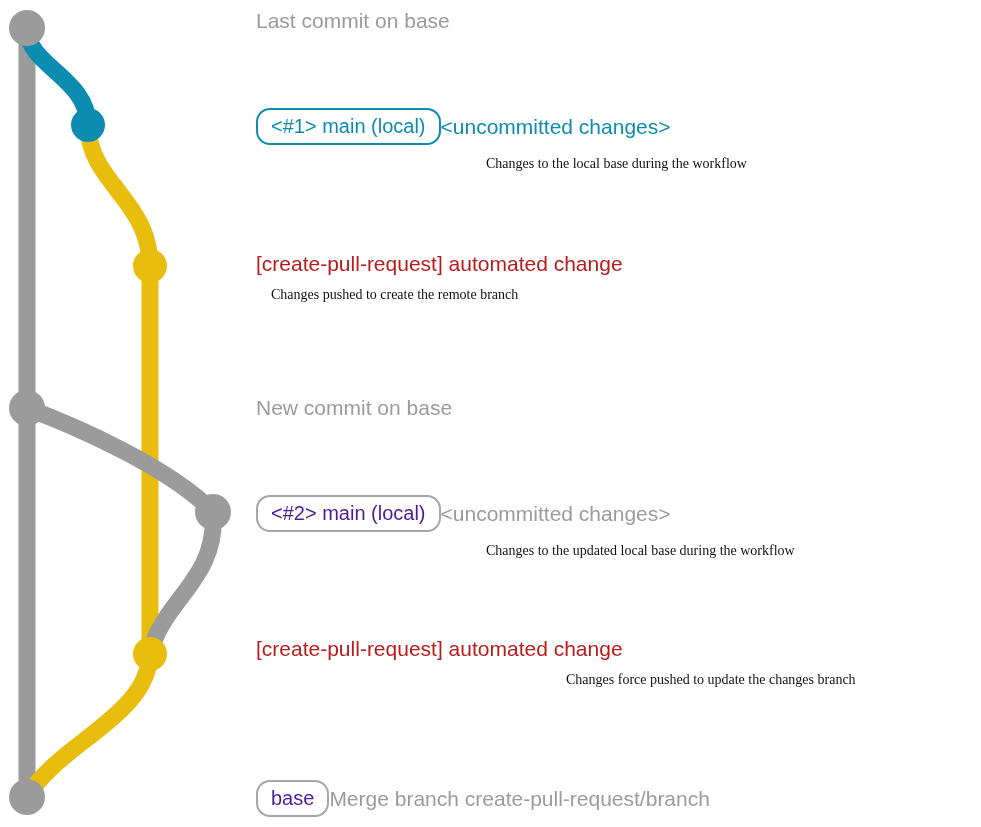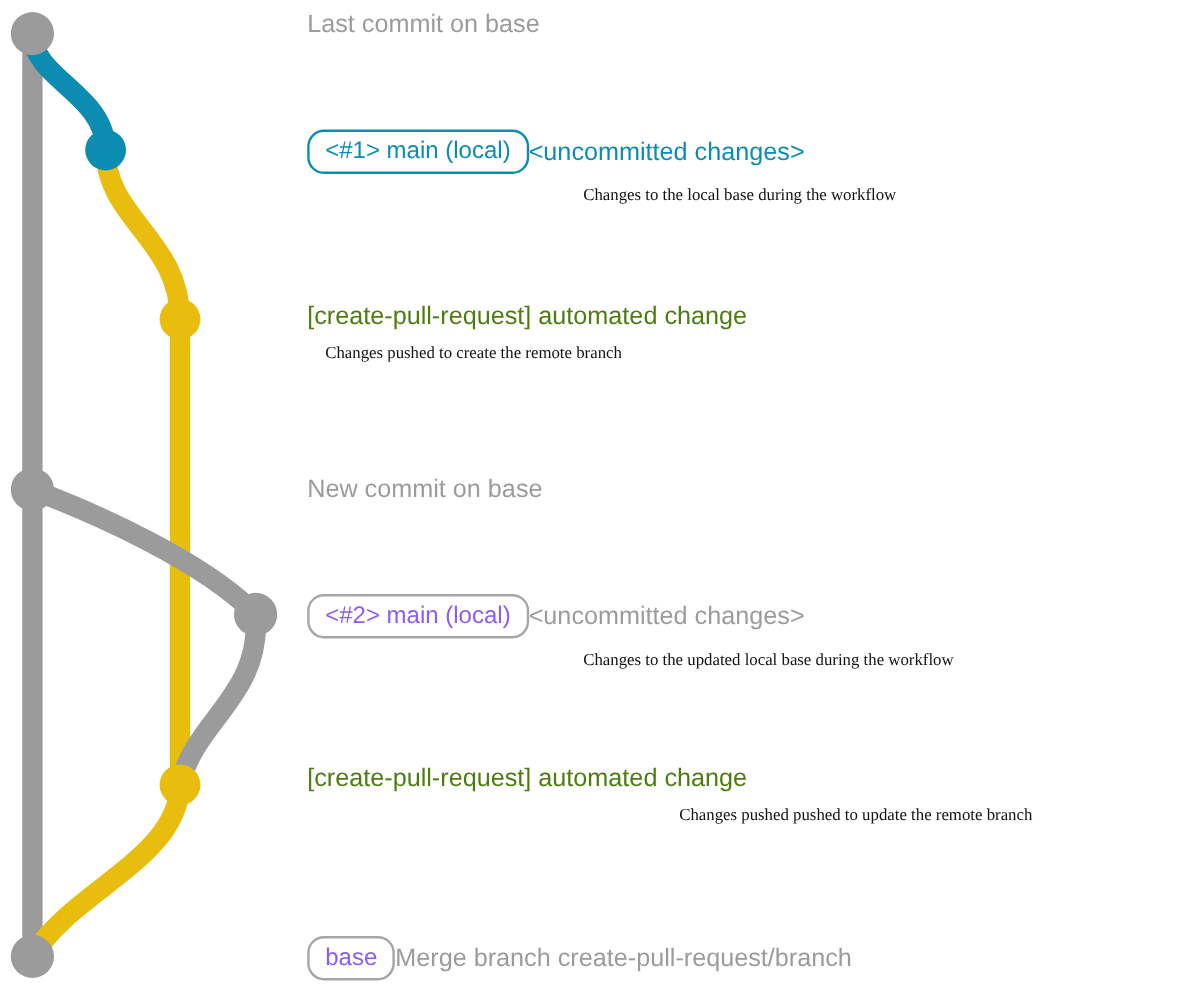--- a/index.html
+++ b/index.html
@@ -64,30 +64,30 @@
   .ref-chip.blue {
     border-color: #0d8cb1;
     color: #0d8cb1;
   }
   .ref-chip.yellow {
     border-color: #e8bd0d;
     color: #e8bd0d;
   }
   .ref-chip.gray {
     border-color: #a6a6a6;
-    color: #8b5cf6;
+    color: #4c1d95;
   }
 
   .subject {
     font-size: 21px;
     line-height: 24px;
     color: #9b9b9b;
   }
   .subject.blue  { color: #0d8cb1; }
-  .subject.yellow{ color: #4d7c0f; }
+  .subject.yellow{ color: #b91c1c; }
   .subject.gray  { color: #9b9b9b; }
 
   .note {
     font-family: "Liberation Serif", serif;
     font-size: 14px;
     line-height: 22px;
     color: #111111;
     margin-top: 8px;
     white-space: nowrap;
   }
@@ -165,21 +165,21 @@
       </div>
       <div class="note" style="padding-left:230px;">Changes to the updated local base during the workflow</div>
     </div>
   </div>
 
   <div class="commit-row" style="left:256px; top:637px;">
     <div class="row-inner">
       <div class="row-head">
         <span class="subject yellow">[create-pull-request] automated change</span>
       </div>
-      <div class="note" style="padding-left:310px;">Changes pushed pushed to update the remote branch</div>
+      <div class="note" style="padding-left:310px;">Changes force pushed to update the changes branch</div>
     </div>
   </div>
 
   <div class="commit-row" style="left:256px; top:780px;">
     <div class="row-inner">
       <div class="row-head">
         <span class="ref-chip gray">base</span>
         <span class="subject gray">Merge branch create-pull-request/branch</span>
       </div>
     </div>

